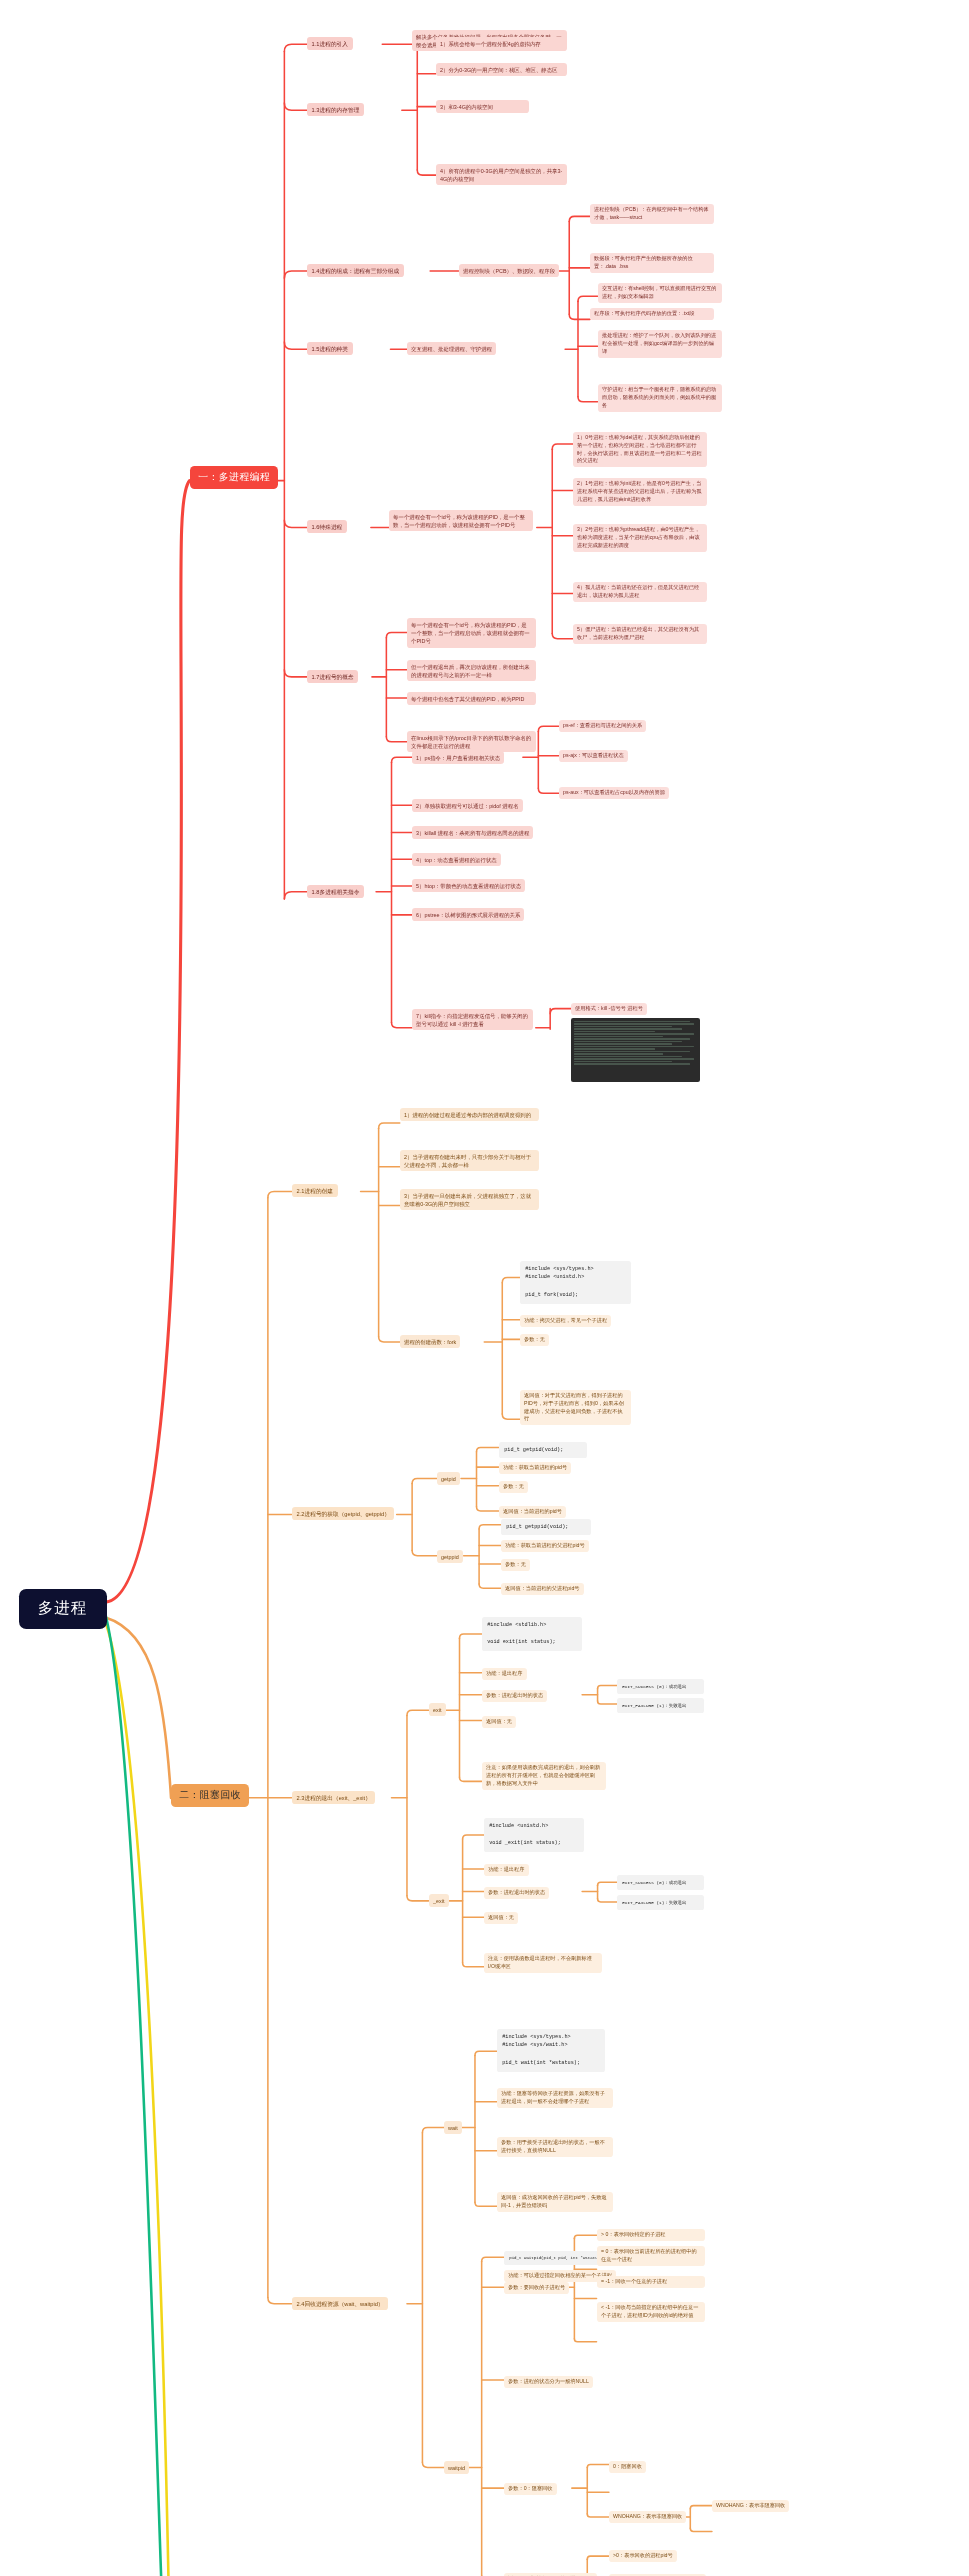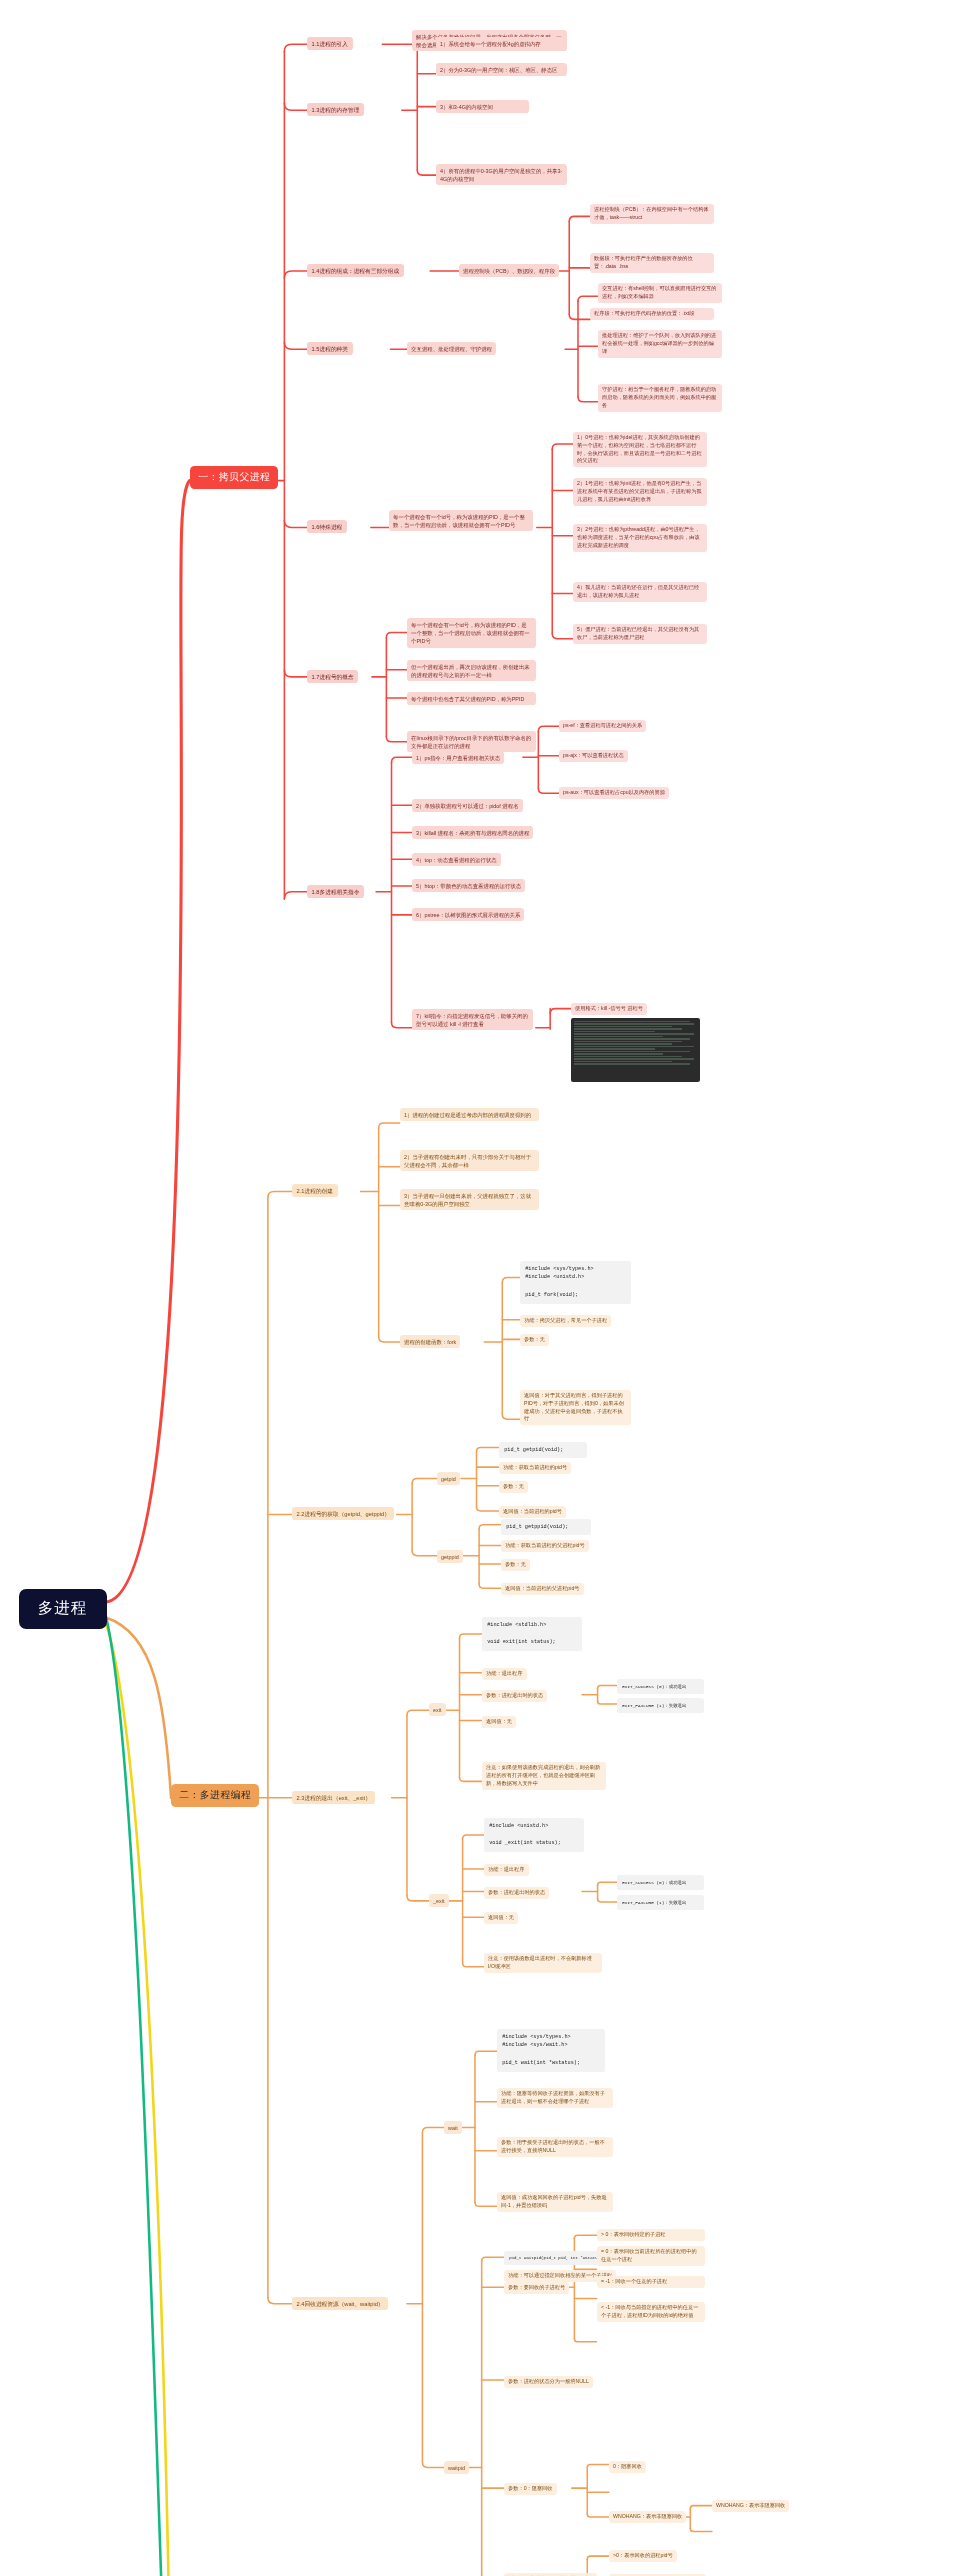--- a/index.html
+++ b/index.html
@@ -232,22 +232,22 @@
       <path d="M1110 5008 L 1140 5008" stroke="#f0a054" stroke-width="3"></path>
       <path d="M1140 4968 L 1140 5052" stroke="#f0a054" stroke-width="3"></path>
       <path d="M1140 4968 q 0 -6 6 -6 L 1182 4962" stroke="#f0a054" stroke-width="3"></path>
       <path d="M1140 5008 L 1182 5008" stroke="#f0a054" stroke-width="3"></path>
       <path d="M1140 5052 q 0 6 6 6 L 1182 5058" stroke="#f0a054" stroke-width="3"></path>
     </g>
   </svg>
 
   <div class="node root" style="left:18.5px; top:1589px; width:88px; justify-content:center;">多进程</div>
 
-  <div class="node main-1" style="left:190px; top:466px;">一：拷贝父进程</div>
-  <div class="node main-2" style="left:171px; top:1784px;">二：多进程编程</div>
+  <div class="node main-1" style="left:190px; top:466px;">一：多进程编程</div>
+  <div class="node main-2" style="left:171px; top:1784px;">二：阻塞回收</div>
 
   <div class="node lvl2" style="left:307px; top:37px;">1.1进程的引入</div>
   <div class="node lvl3" style="left:412px; top:30px; width:155px;">解决多个任务并发执行问题，当程序出现多个阻塞任务时，一般会选用多进程或者多线程来处理</div>
 
   <div class="node lvl2" style="left:307px; top:103px;">1.3进程的内存管理</div>
   <div class="node lvl3" style="left:436px; top:37px; width:131px;">1）系统会给每一个进程分配4g的虚拟内存</div>
   <div class="node lvl3" style="left:436px; top:63px; width:131px;">2）分为0-3G的一用户空间：栈区、堆区、静态区</div>
   <div class="node lvl3" style="left:436px; top:100px; width:93px;">3）和3-4G的内核空间</div>
   <div class="node lvl3" style="left:436px; top:164px; width:131px;">4）所有的进程中0-3G的用户空间是独立的，共享3-4G的内核空间</div>
 

